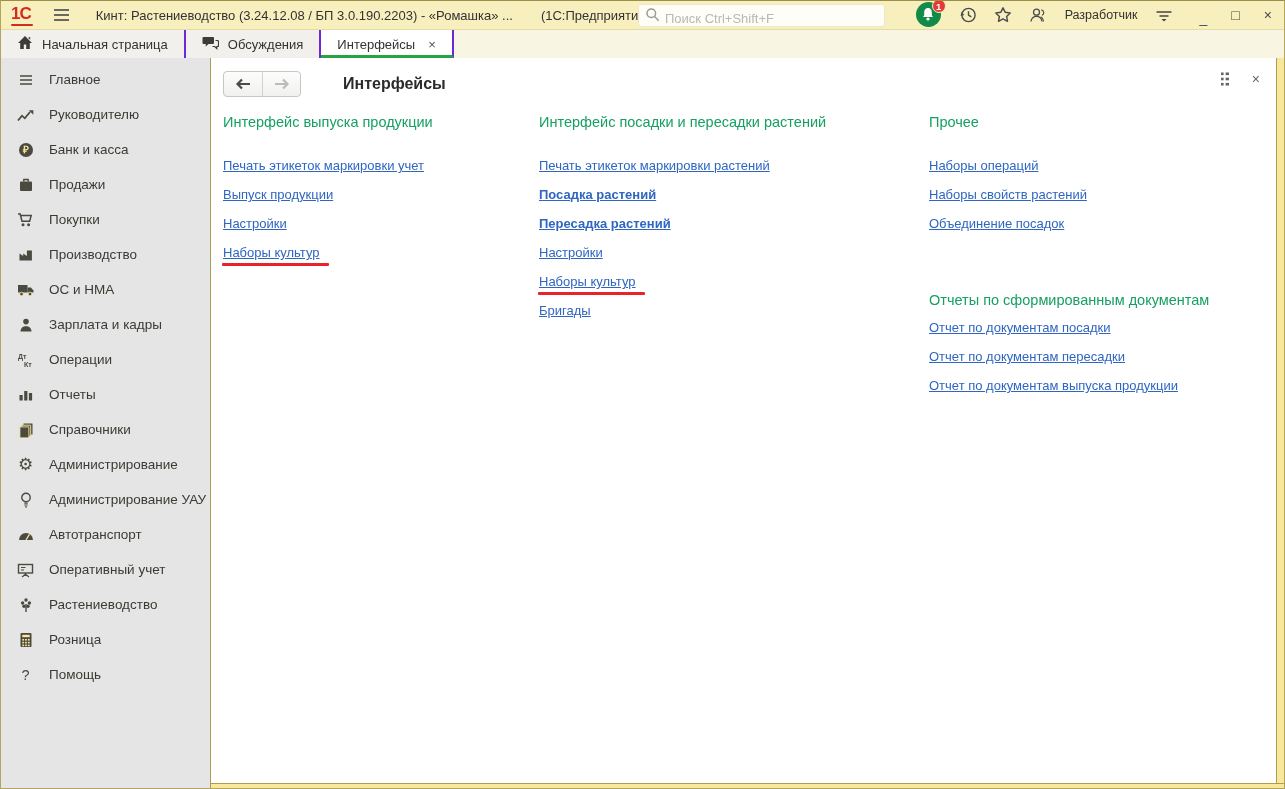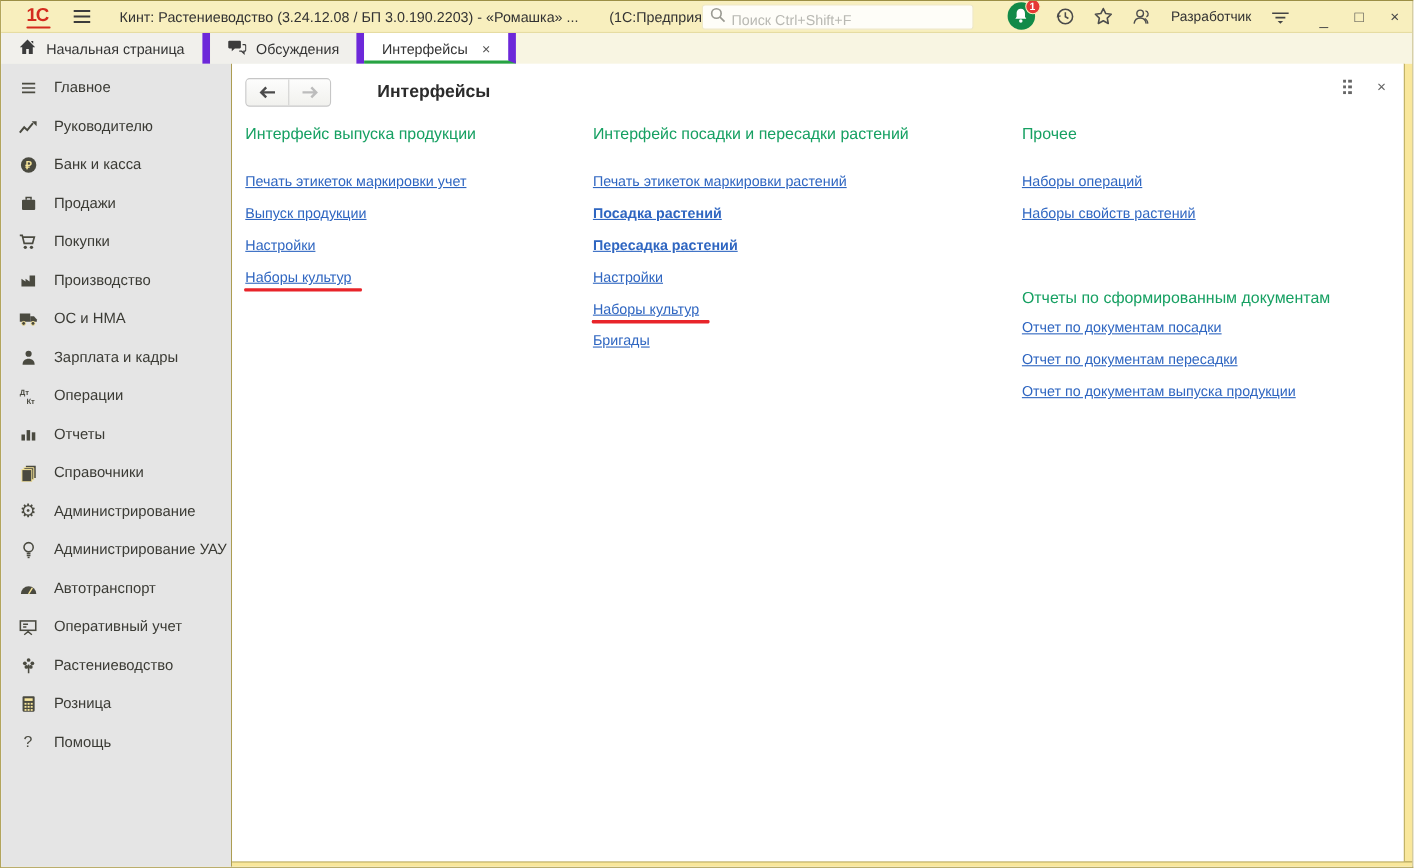--- a/index.html
+++ b/index.html
@@ -2,21 +2,21 @@
 <html><head>
 <meta charset="utf-8">
 <style>
   * { margin:0; padding:0; box-sizing:border-box; }
   html,body { width:1285px; height:789px; font-family:"Liberation Sans", sans-serif; }
   .window { width:1285px; height:789px; border:1px solid #b3a55c; border-top-color:#9c8f45;
             display:flex; flex-direction:column; background:#fff; overflow:hidden; }
 
   
   .titlebar { height:29px; flex:0 0 29px; background:#f8efbe; display:flex; align-items:center;
-              padding:0 12px 0 23px; position:relative; border-bottom:1px solid #e6dca2; }
+              padding:0 12px 0 10px; position:relative; border-bottom:1px solid #e6dca2; }
   .logo { color:#d42b1e; font-weight:bold; font-size:17px; letter-spacing:-1px; position:relative; padding-bottom:3px; }
   .logo::after { content:""; position:absolute; left:0; right:-2px; bottom:1px; height:2px;
                  background:#d42b1e; border-radius:2px; }
   .burger { margin-left:22px; display:inline-flex; cursor:pointer; }
   .tb-title { margin-left:26px; font-size:13px; color:#333; white-space:nowrap; }
   .tb-app { margin-left:28px; font-size:13px; color:#333; white-space:nowrap; }
   .search { position:absolute; left:637px; top:3px; width:247px; height:23px; background:#fefdf8;
             border:1px solid #eee8c8; border-radius:3px; display:flex; align-items:flex-end; padding:0 6px; }
   .search input { border:none; outline:none; background:transparent; font-size:13px; color:#444;
                   width:100%; margin-left:5px; font-family:"Liberation Sans", sans-serif; }
@@ -30,21 +30,21 @@
            display:flex; align-items:center; justify-content:center; padding:0 3px; }
   .tb-ic { cursor:pointer; display:inline-flex; }
   .role { font-size:12.5px; color:#333; cursor:pointer; }
   .winbtns { display:flex; align-items:center; gap:24px; margin-left:10px; }
   .winbtn { font-size:14px; color:#4a4a4a; cursor:pointer; line-height:1; }
   .winbtn.min { transform:translateY(3px); }
 
   
   .tabbar { height:28px; flex:0 0 28px; background:#f8f5e2; display:flex; align-items:stretch; }
   .tab { display:flex; align-items:center; gap:9px; padding:4px 16px; background:#f1f0ec;
-         border-right:7px solid #6d28d9; font-size:13px; color:#333; cursor:pointer; }
+         border-right:2px solid #6d28d9; font-size:13px; color:#333; cursor:pointer; }
   .tab .tab-close { color:#555; font-size:13px; margin-left:4px; }
   .tab.active { background:#fff; border-bottom:3px solid #27a343; padding-bottom:0; }
 
   
   .bodyrow { flex:1; display:flex; min-height:0; }
   .sidebar { width:210px; flex:0 0 210px; background:#e5e5e5; border-right:1px solid #ac9d52;
              padding-top:4px; overflow:hidden; }
   .side-item { height:35px; display:flex; align-items:center; padding-left:15px; cursor:pointer; }
   .sicon { width:19px; display:inline-flex; justify-content:center; color:#4a4a40; flex:0 0 19px; }
   .slabel { margin-left:14px; font-size:13.5px; color:#3b3b35; white-space:nowrap; }
@@ -409,20 +409,21 @@
               <div class="link-row"><a class="link">Настройки</a></div>
               <div class="link-row"><a class="link annotated">Наборы культур</a></div>
               <div class="link-row"><a class="link">Бригады</a></div>
             </section>
 
             <div class="col col3">
               <section>
                 <h2 class="sec-header">Прочее</h2>
                 <div class="link-row"><a class="link">Наборы операций</a></div>
                 <div class="link-row"><a class="link">Наборы свойств растений</a></div>
+                <div class="link-row"><a class="link">Объединение посадок</a></div>
               </section>
               <section>
                 <h2 class="sec-header reports">Отчеты по сформированным документам</h2>
                 <div class="link-row"><a class="link">Отчет по документам посадки</a></div>
                 <div class="link-row"><a class="link">Отчет по документам пересадки</a></div>
                 <div class="link-row"><a class="link">Отчет по документам выпуска продукции</a></div>
               </section>
             </div>
           </div>
 

